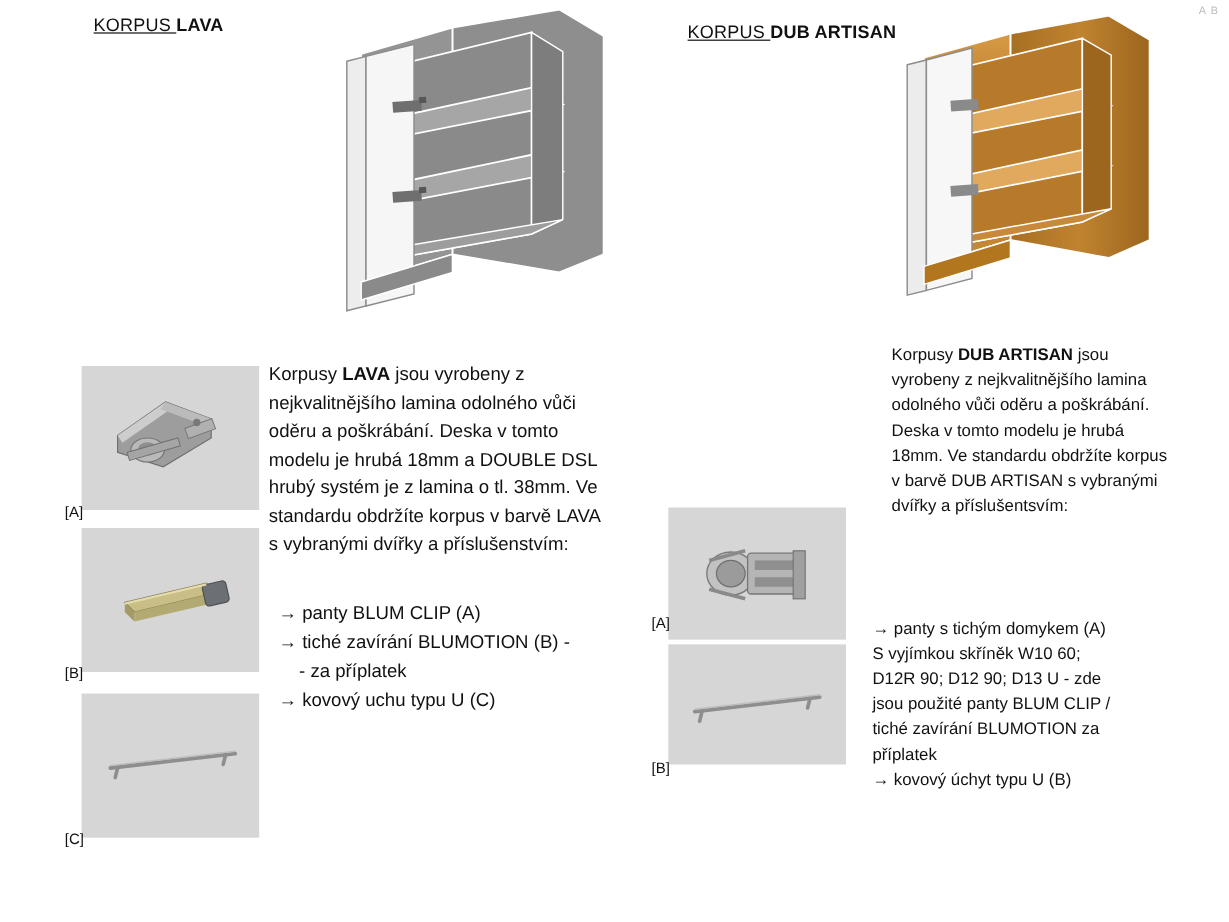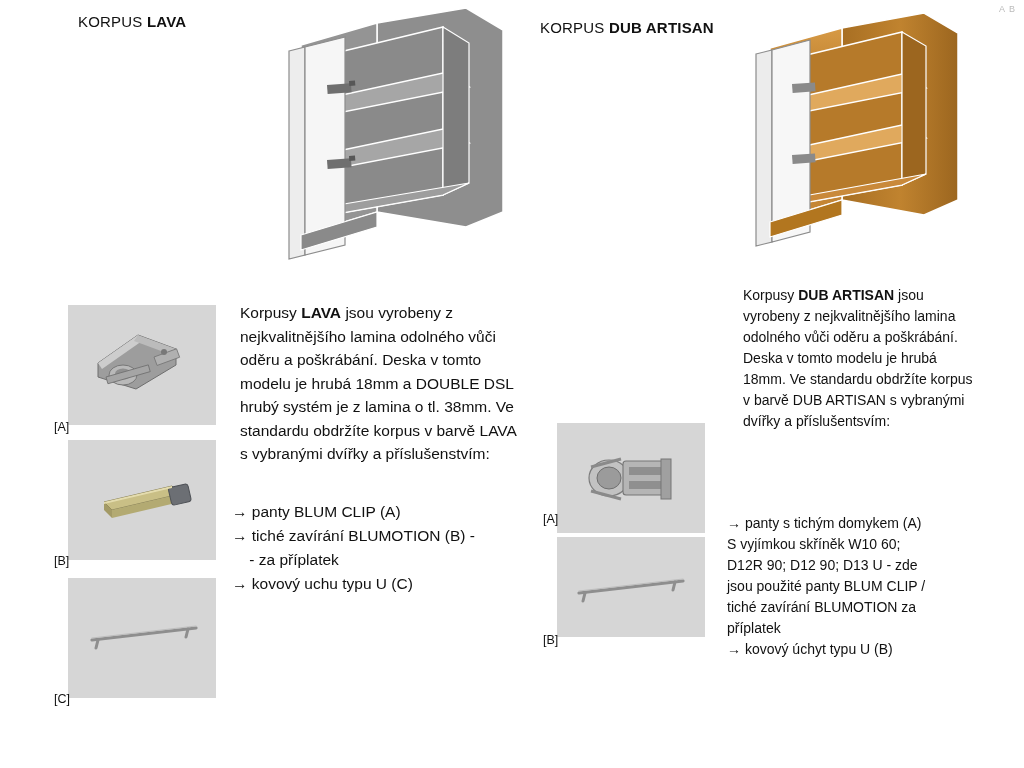--- a/index.html
+++ b/index.html
@@ -19,25 +19,25 @@
   }
 
   
   .section-title {
     position: absolute;
     font-size: 15px;
     letter-spacing: 0.2px;
     white-space: nowrap;
     color: #111;
   }
-  .section-title .light { font-weight: 400; }
+  .section-title .light { font-weight: 400; text-decoration: underline; }
   .section-title .bold { font-weight: 700; }
 
   #title-lava { left: 78px; top: 13px; }
-  #title-dub  { left: 540px; top: 19px; }
+  #title-dub  { left: 573px; top: 19px; }
 
   
   .cabinet {
     position: absolute;
   }
 
   
   .thumb {
     position: absolute;
     background: #d8d8d8;
@@ -200,21 +200,21 @@
     <svg width="148" height="120" viewBox="0 0 148 120" xmlns="http://www.w3.org/2000/svg">
       <rect width="148" height="120" fill="#d6d6d6"></rect>
       <line x1="24" y1="62" x2="128" y2="50" stroke="#8e8e8e" stroke-width="3.2" stroke-linecap="round"></line>
       <line x1="24" y1="60" x2="128" y2="48" stroke="#bdbdbd" stroke-width="1.2" stroke-linecap="round"></line>
       <path d="M30 62 L28 70" stroke="#8e8e8e" stroke-width="3" stroke-linecap="round"></path>
       <path d="M120 51 L118 59" stroke="#8e8e8e" stroke-width="3" stroke-linecap="round"></path>
     </svg>
   </div>
   <div class="thumb-label" style="left:54px; top:692px;">[C]</div>
 
-  <div class="para" style="left:240px; top:301px; width:282px;"><span>Korpusy </span><span class="bold">LAVA</span><span> jsou vyrobeny z nejkvalitnějšího lamina odolného vůči oděru a poškrábání. Deska v tomto modelu je hrubá 18mm a DOUBLE DSL hrubý systém je z lamina o tl. 38mm. Ve standardu obdržíte korpus v barvě LAVA s vybranými dvířky a příslušenstvím:</span></div>
+  <div class="para" style="left:224px; top:301px; width:282px;"><span>Korpusy </span><span class="bold">LAVA</span><span> jsou vyrobeny z nejkvalitnějšího lamina odolného vůči oděru a poškrábání. Deska v tomto modelu je hrubá 18mm a DOUBLE DSL hrubý systém je z lamina o tl. 38mm. Ve standardu obdržíte korpus v barvě LAVA s vybranými dvířky a příslušenstvím:</span></div>
 
   <div class="bullets" style="left:232px; top:500px; width:288px;">→ panty BLUM CLIP (A)
 → tiché zavírání BLUMOTION (B) -
     - za příplatek
 → kovový uchu typu U (C)</div>
 
   <div class="thumb" style="left:557px; top:423px; width:148px; height:110px;">
     <svg width="148" height="110" viewBox="0 0 148 110" xmlns="http://www.w3.org/2000/svg">
       <rect width="148" height="110" fill="#d6d6d6"></rect>
       <ellipse cx="52" cy="55" rx="20" ry="18" fill="#c2c2c2" stroke="#7c7c7c" stroke-width="1.2"></ellipse>

